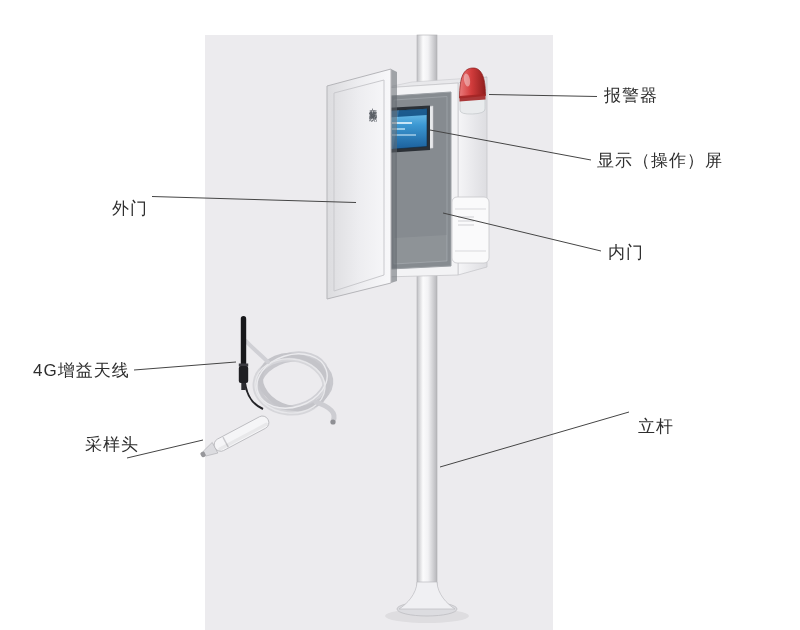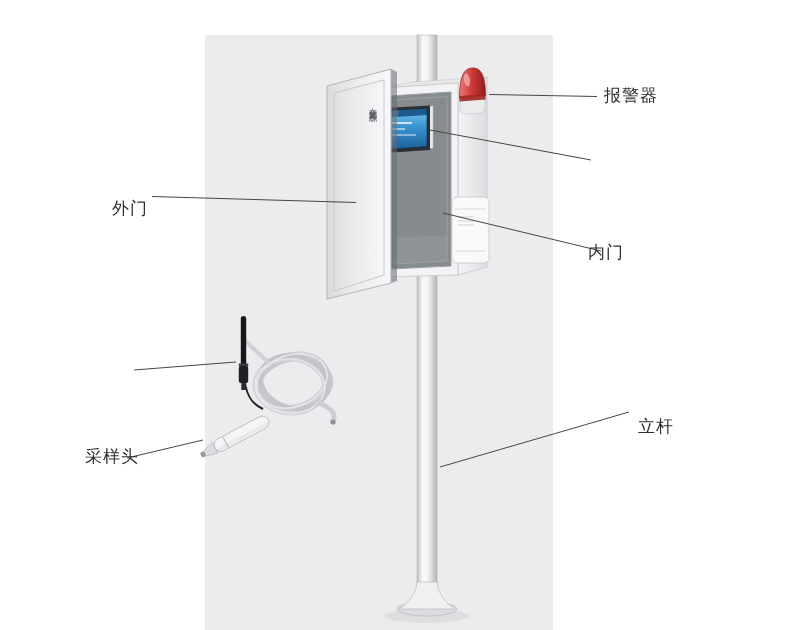--- a/index.html
+++ b/index.html
@@ -134,18 +134,20 @@
       <line x1="443" y1="213" x2="601" y2="251"></line>
       <line x1="134" y1="370" x2="236" y2="362"></line>
       <line x1="127" y1="458" x2="203" y2="440"></line>
       <line x1="440" y1="467" x2="629" y2="412"></line>
     </g>
   </svg>
 
   <div class="door-text">在线监测系统</div>
 
   <div class="label" style="left:604px;top:85px">报警器</div>
+  <div class="label" style="left:597px;top:150px">显示（操作）屏</div>
   <div class="label" style="left:112px;top:198px">外门</div>
-  <div class="label" style="left:588px;top:242px">内门</div>
-  <div class="label" style="left:85px;top:446px">采样头</div>
+  <div class="label" style="left:608px;top:242px">内门</div>
+  <div class="label" style="left:33px;top:360px">4G增益天线</div>
+  <div class="label" style="left:85px;top:434px">采样头</div>
   <div class="label" style="left:638px;top:416px">立杆</div>
 
 </div>
 
 </body></html>

